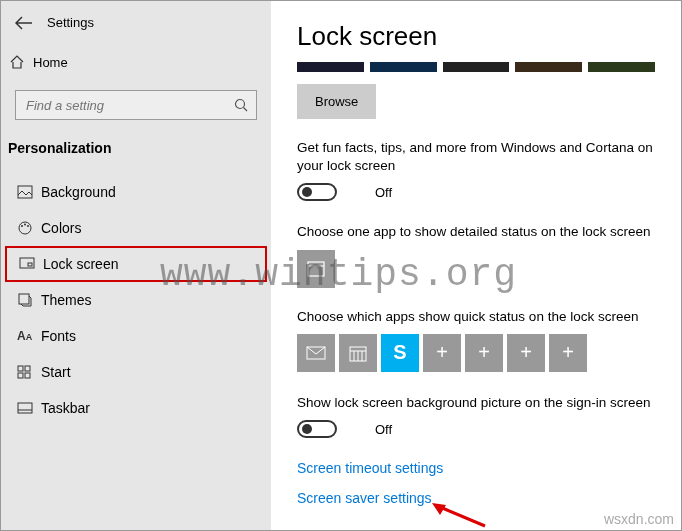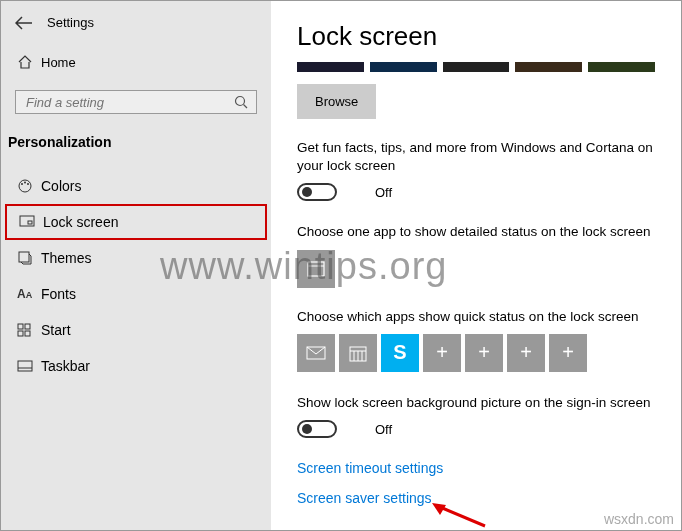--- a/index.html
+++ b/index.html
@@ -37,32 +37,32 @@
     cursor: pointer;
     font-size: 15px;
   }
   .settings-title {
     font-size: 13px;
     margin-left: 4px;
   }
   .home-row {
     display: flex;
     align-items: center;
-    padding: 10px 16px;
+    padding: 10px 8px;
     cursor: pointer;
   }
   .home-row .icon {
     width: 24px;
     display: inline-flex;
   }
   .search-box {
     margin: 10px 14px;
     border: 1px solid #999;
     background: #eee;
-    height: 24px;
+    height: 30px;
     display: flex;
     align-items: center;
     padding: 0 8px;
     justify-content: space-between;
     cursor: text;
   }
   .search-box input {
     border: none;
     background: transparent;
     outline: none;
@@ -202,25 +202,25 @@
   }
   .link {
     color: #0078d7;
     font-size: 14px;
     margin-bottom: 14px;
     cursor: pointer;
   }
   
   .watermark {
     position: absolute;
-    top: 245px;
+    top: 253px;
     left: 160px;
     font-size: 38px;
     color: rgba(80,80,80,0.55);
-    font-family: Liberation Sans, sans-serif;
+    font-family: Liberation Mono, monospace;
     pointer-events: none;
     white-space: nowrap;
     letter-spacing: 1px;
   }
   .footer-url {
     position: absolute;
     bottom: 4px;
     right: 8px;
     font-size: 14px;
     color: #aaa;
@@ -264,20 +264,29 @@
       <span class="search-icon">
         <svg width="14" height="14" viewBox="0 0 14 14">
             <circle cx="6" cy="6" r="4.5" stroke="#555" stroke-width="1.2" fill="none"></circle>
             <line x1="9.5" y1="9.5" x2="13" y2="13" stroke="#555" stroke-width="1.2"></line>
           </svg>
       </span>
     </div>
 
     <div class="section-header">Personalization</div>
 
+    <div class="nav-item">
+      <span class="icon">
+        <svg width="16" height="14" viewBox="0 0 16 14">
+            <rect x="1" y="1" width="14" height="12" stroke="#333" fill="none"></rect>
+            <polyline points="1,10 5,6 9,10 12,7 15,10" stroke="#333" fill="none"></polyline>
+          </svg>
+      </span>
+      <span class="label">Background</span>
+    </div>
 
     <div class="nav-item">
       <span class="icon">
         <svg width="16" height="16" viewBox="0 0 16 16">
             <circle cx="8" cy="8" r="6" stroke="#333" fill="none"></circle>
             <circle cx="5" cy="6" r="1" fill="#333"></circle>
             <circle cx="8" cy="4.5" r="1" fill="#333"></circle>
             <circle cx="11" cy="6" r="1" fill="#333"></circle>
           </svg>
       </span>

